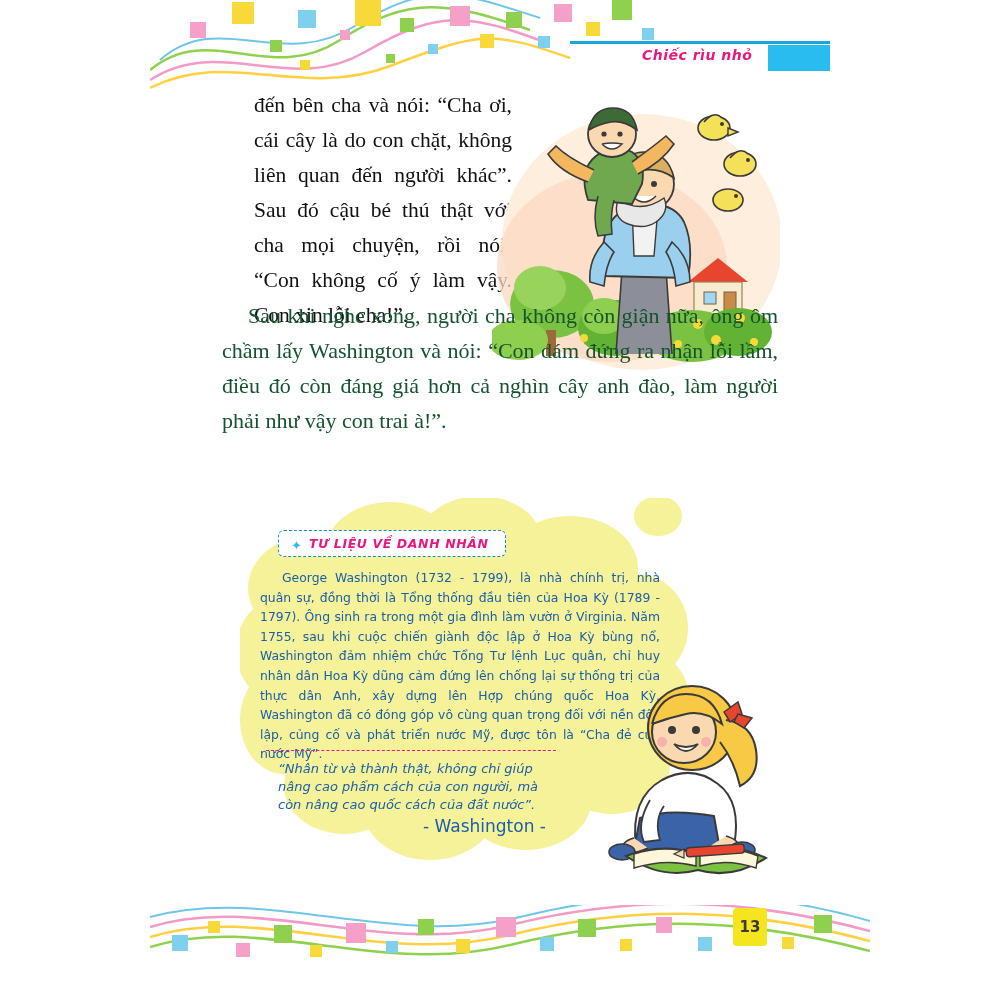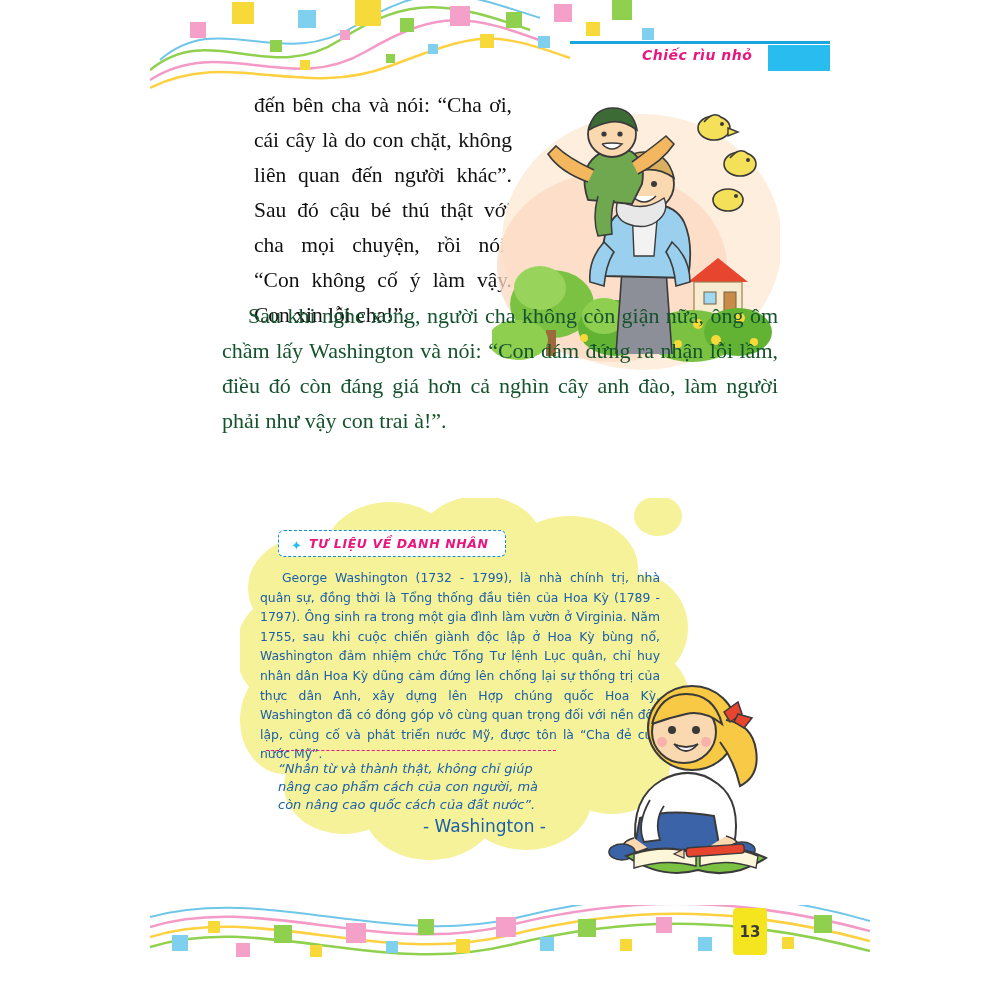--- a/index.html
+++ b/index.html
@@ -192,21 +192,21 @@
     width: 190px;
     height: 230px;
   }
 
   
   .page-num {
     position: absolute;
     left: 733px;
     top: 908px;
     width: 34px;
-    height: 47px;
+    height: 38px;
     background: #f5e51e;
     border-radius: 4px;
     font-family: "DejaVu Sans", sans-serif;
     font-weight: bold;
     font-size: 15px;
     color: #3a3a3a;
     display: flex;
     align-items: center;
     justify-content: center;
   }

